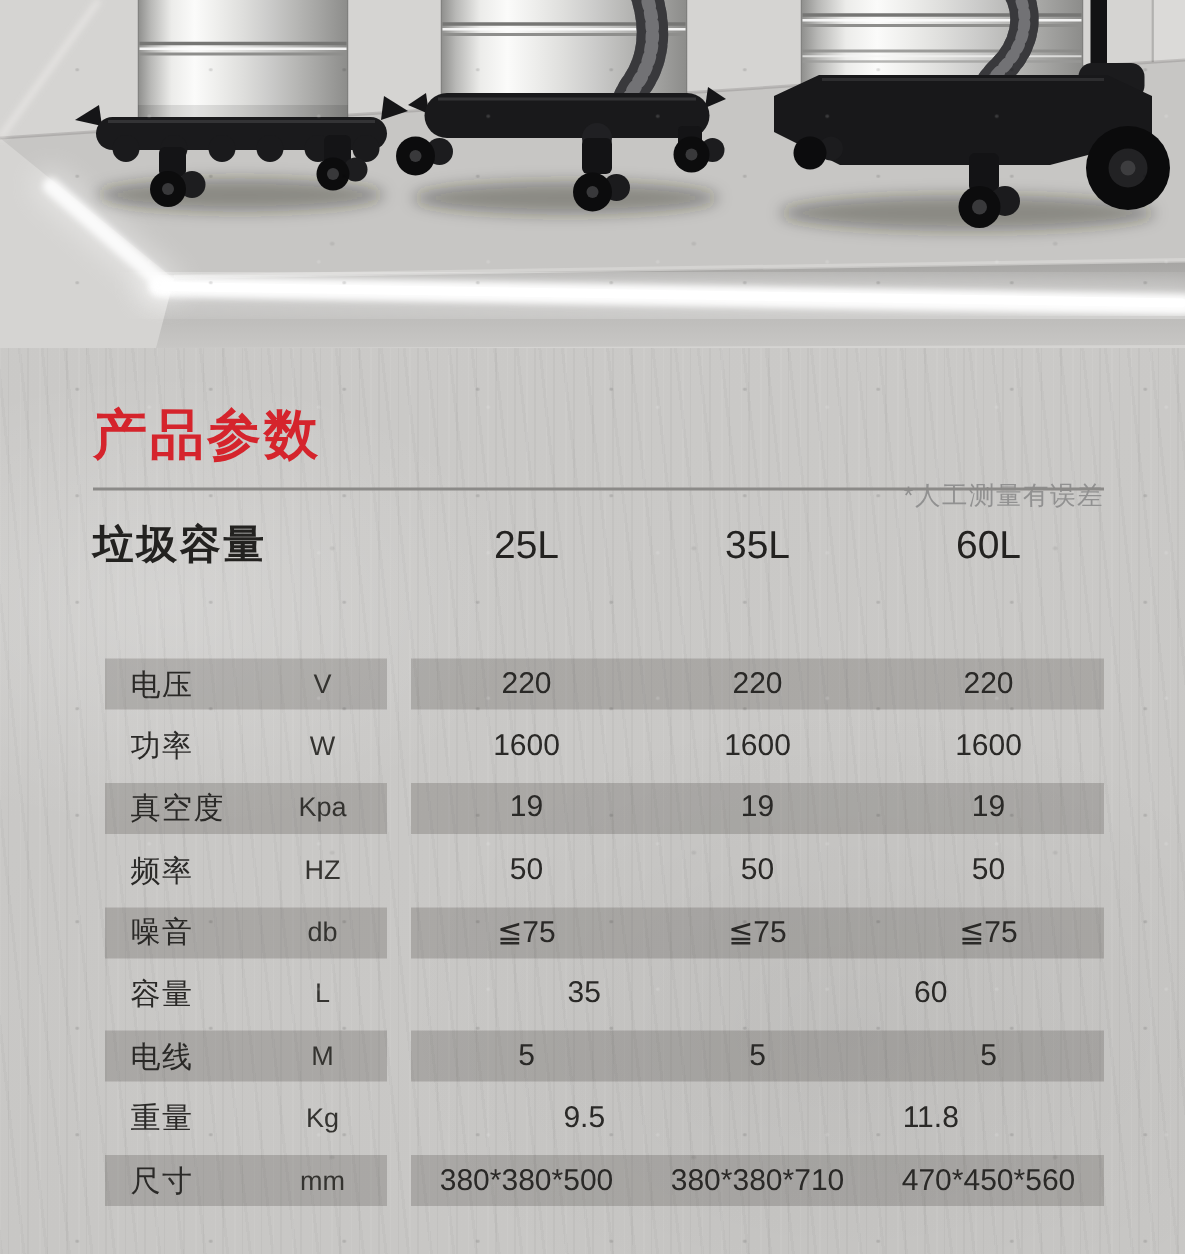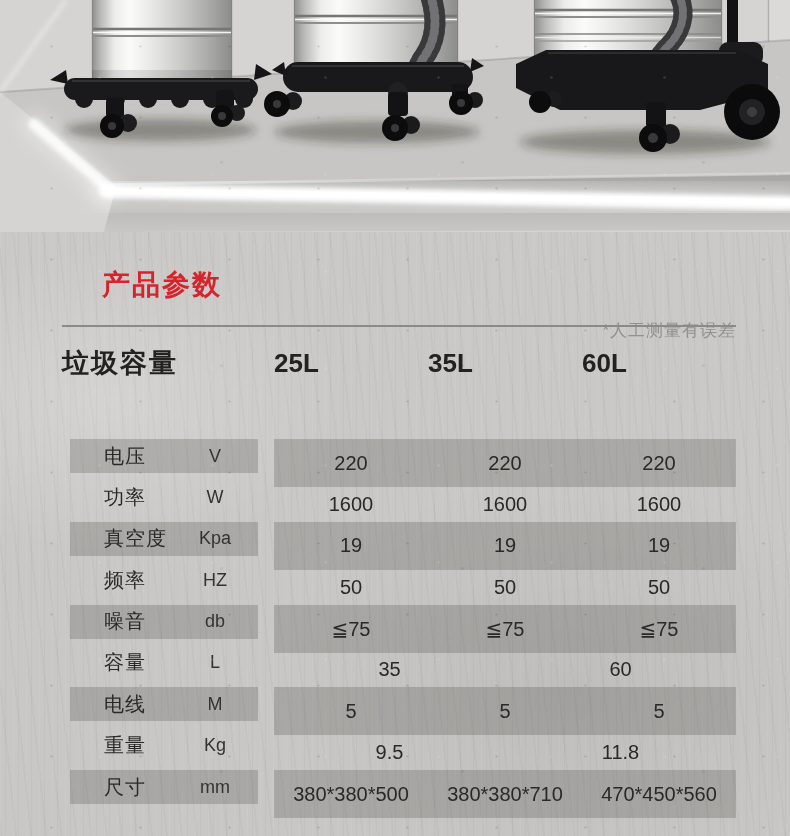--- a/index.html
+++ b/index.html
@@ -8,34 +8,34 @@
     font-family:"Liberation Sans","DejaVu Sans",sans-serif;
     background-color:#c9c8c6;
     background-image:
       radial-gradient(ellipse 340px 220px at 14% 48%, rgba(255,255,255,0.20), transparent 70%),
       radial-gradient(ellipse 420px 300px at 72% 82%, rgba(0,0,0,0.05), transparent 72%),
       repeating-linear-gradient(90deg, rgba(255,255,255,0.06) 0 1px, rgba(0,0,0,0) 1px 5px, rgba(0,0,0,0.03) 5px 6px, rgba(0,0,0,0) 6px 13px),
       repeating-linear-gradient(84deg, rgba(0,0,0,0.022) 0 2px, transparent 2px 15px),
       linear-gradient(180deg,#cbcac8 0%,#c8c7c5 100%);
   }
   .hero{position:absolute;left:0;top:0;display:block;}
-  .title{position:absolute;left:62px;top:266px;font-size:28px;font-weight:bold;color:#d5242c;letter-spacing:2px;z-index:5;margin-left:40px;}
+  .title{position:absolute;left:62px;top:266px;font-size:36px;font-weight:bold;color:#d5242c;letter-spacing:2px;z-index:5;}
   .note{position:absolute;right:54px;top:299px;font-size:17px;color:#919191;letter-spacing:1px;z-index:5;margin-top:20px;}
   .rule{position:absolute;left:62px;top:325px;width:674px;height:1.5px;background:#8b8a88;z-index:5;}
   .spec-header{position:absolute;left:62px;top:344px;width:674px;height:38px;display:flex;align-items:center;z-index:5;}
   .sh-label{width:212px;font-size:27px;font-weight:bold;color:#232220;letter-spacing:2px;}
   .sh-cols{flex:1;display:flex;}
-  .sh-col{flex:1;font-size:26px;font-weight:bold;color:#232220;}
+  .sh-col{flex:1;text-align:center;font-size:26px;font-weight:normal;color:#232220;}
   .spec-table{position:absolute;left:62px;top:439px;width:674px;z-index:5;}
   .row{display:flex;height:41.4px;align-items:flex-start;}
   .blockA{margin-left:8px;width:188px;height:34px;display:flex;align-items:center;}
   .gapcol{width:16px;height:34px;}
-  .blockB{flex:1;height:48px;display:flex;align-items:center;}
+  .blockB{flex:1;height:34px;display:flex;align-items:center;}
   .row.shaded .blockA,.row.shaded .blockB{background:rgba(62,58,52,0.225);}
-  .cell.label{flex:1;padding-left:34px;font-size:20px;color:#2a2927;letter-spacing:1px;}
+  .cell.label{flex:1;padding-left:17px;font-size:20px;color:#2a2927;letter-spacing:1px;}
   .cell.unit{width:70px;margin-right:8px;text-align:center;font-size:18px;color:#343330;}
   .cell.val{flex:1;text-align:center;font-size:20px;color:#2a2927;}
   .texture{
     position:absolute;inset:0;pointer-events:none;z-index:60;opacity:.75;
     background-image:
       radial-gradient(rgba(0,0,0,0.16) 0.8px, transparent 1.7px),
       radial-gradient(rgba(255,255,255,0.20) 0.8px, transparent 1.7px),
       radial-gradient(rgba(0,0,0,0.09) 1px, transparent 2.1px);
     background-size:89px 71px,113px 97px,241px 203px;
     background-position:7px 11px,43px 29px,101px 61px;

